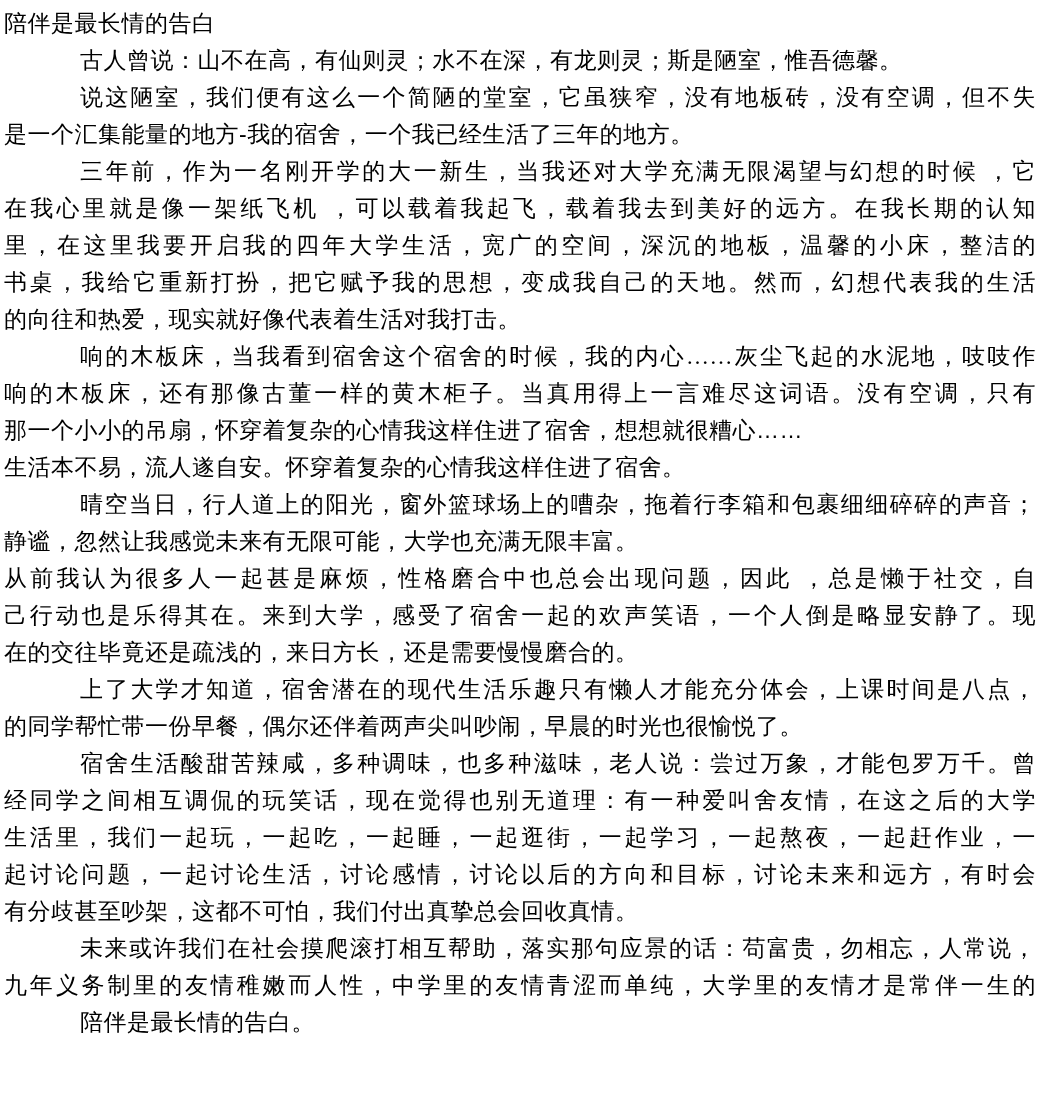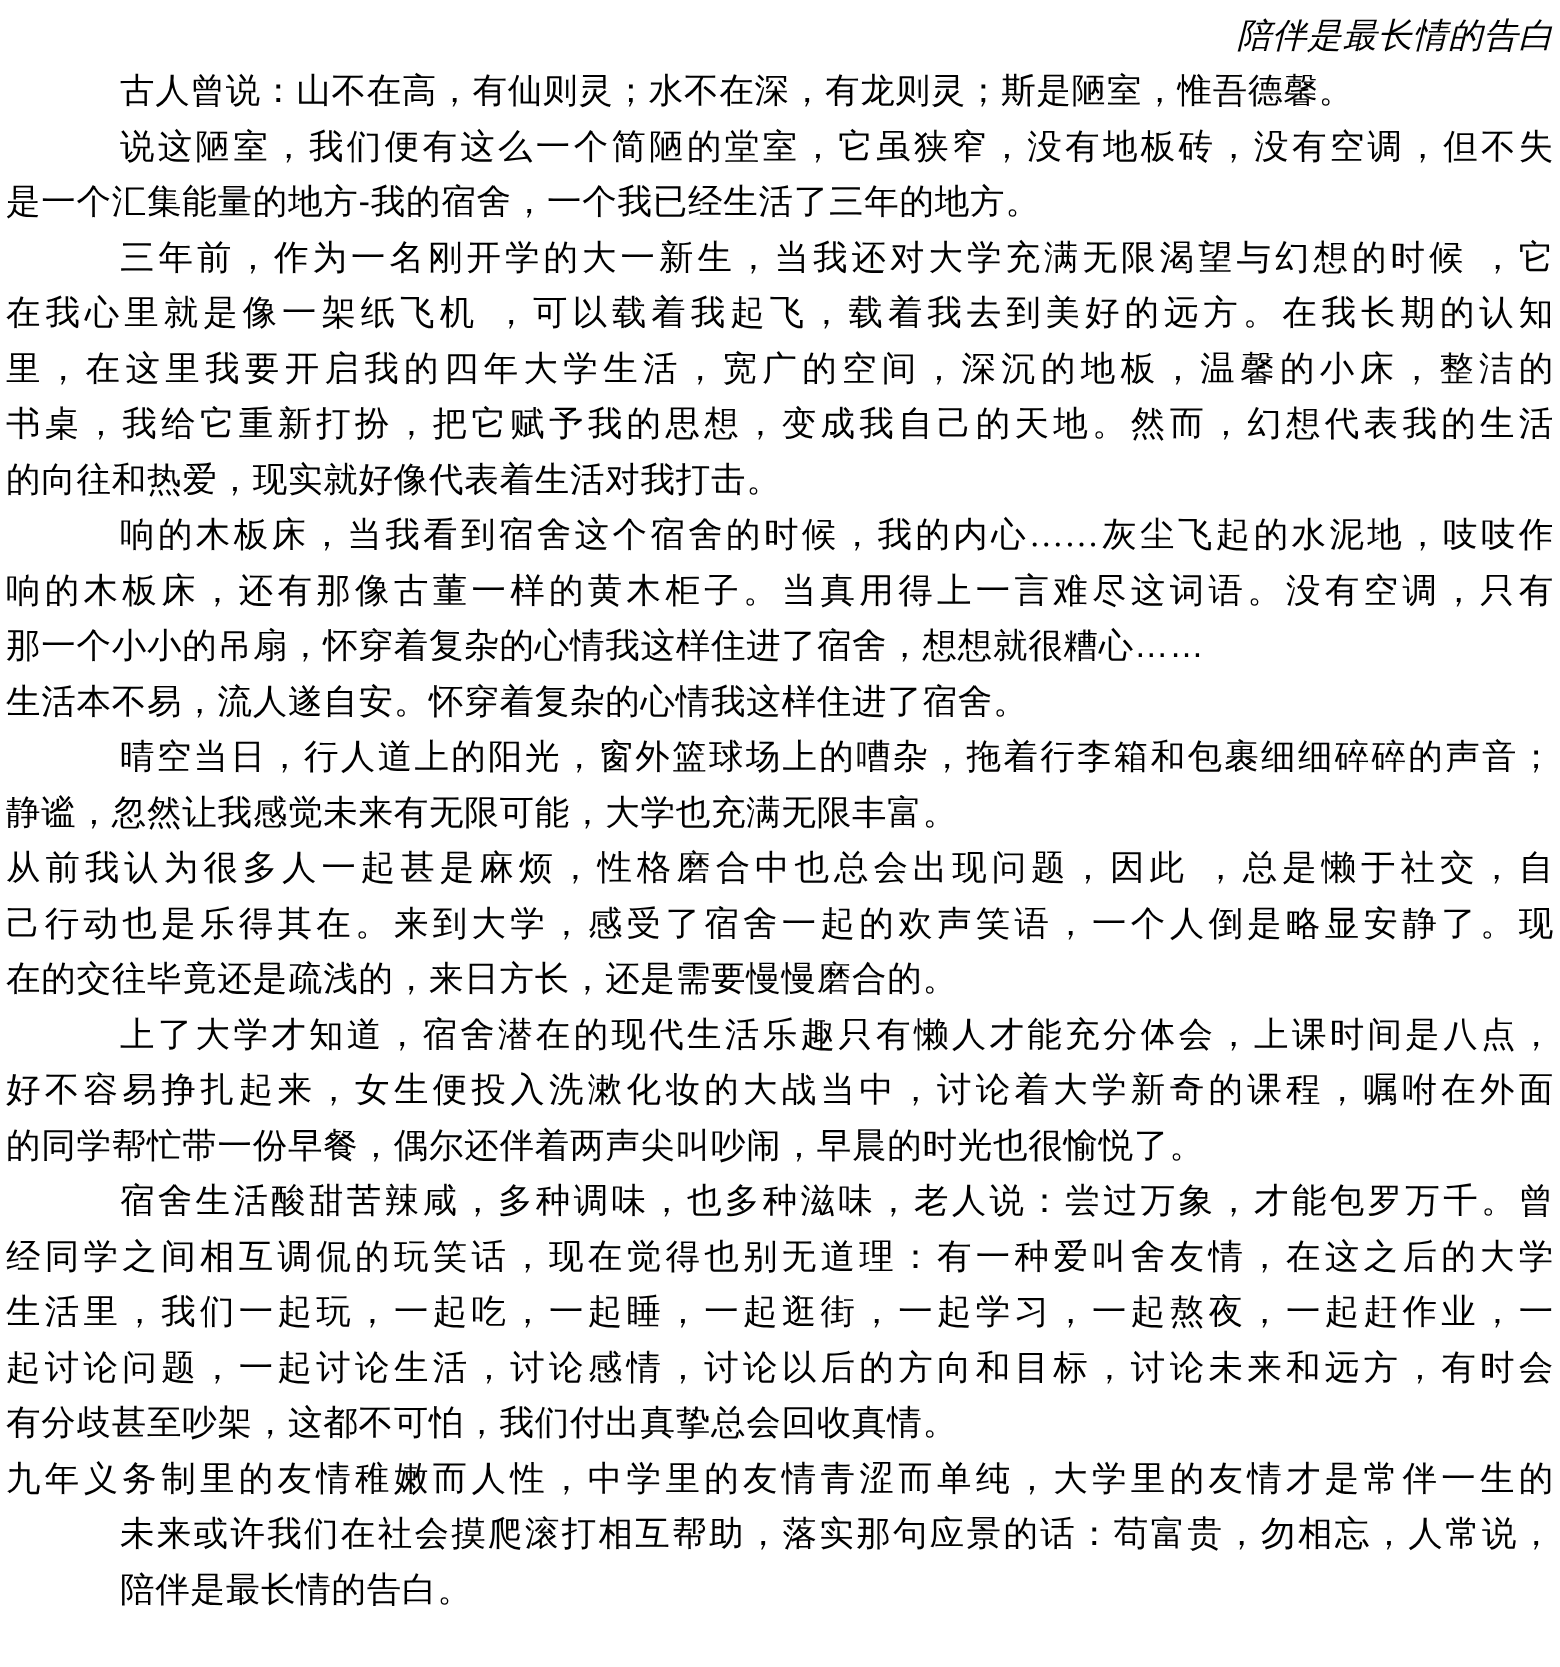--- a/index.html
+++ b/index.html
@@ -18,22 +18,21 @@
   }
   .line {
     font-size: 23px;
     line-height: 37px;
     height: 37px;
     overflow: hidden;
     text-align: left;
     letter-spacing: 0.5px;
   }
   .title {
-    text-align: right;
-    font-style: italic;
+    text-align: left;
   }
   .ind { padding-left: 76px; font-family: Liberation Serif, serif; }
   .j {
     text-align: justify;
     text-align-last: justify;
   }
 </style>
 </head>
 <body>
 
@@ -51,23 +50,22 @@
   <div class="line ind j">响的木板床，当我看到宿舍这个宿舍的时候，我的内心……灰尘飞起的水泥地，吱吱作</div>
   <div class="line j">响的木板床，还有那像古董一样的黄木柜子。当真用得上一言难尽这词语。没有空调，只有</div>
   <div class="line">那一个小小的吊扇，怀穿着复杂的心情我这样住进了宿舍，想想就很糟心……</div>
   <div class="line">生活本不易，流人遂自安。怀穿着复杂的心情我这样住进了宿舍。</div>
   <div class="line ind j">晴空当日，行人道上的阳光，窗外篮球场上的嘈杂，拖着行李箱和包裹细细碎碎的声音；</div>
   <div class="line">静谧，忽然让我感觉未来有无限可能，大学也充满无限丰富。</div>
   <div class="line j">从前我认为很多人一起甚是麻烦，性格磨合中也总会出现问题，因此 ，总是懒于社交，自</div>
   <div class="line j">己行动也是乐得其在。来到大学，感受了宿舍一起的欢声笑语，一个人倒是略显安静了。现</div>
   <div class="line">在的交往毕竟还是疏浅的，来日方长，还是需要慢慢磨合的。</div>
   <div class="line ind j">上了大学才知道，宿舍潜在的现代生活乐趣只有懒人才能充分体会，上课时间是八点，</div>
-  <div class="line j">好不容易挣扎起来，女生便投入洗漱化妆的大战当中，讨论着大学新奇的课程，嘱咐在外面</div>
   <div class="line">的同学帮忙带一份早餐，偶尔还伴着两声尖叫吵闹，早晨的时光也很愉悦了。</div>
   <div class="line ind j">宿舍生活酸甜苦辣咸，多种调味，也多种滋味，老人说：尝过万象，才能包罗万千。曾</div>
   <div class="line j">经同学之间相互调侃的玩笑话，现在觉得也别无道理：有一种爱叫舍友情，在这之后的大学</div>
   <div class="line j">生活里，我们一起玩，一起吃，一起睡，一起逛街，一起学习，一起熬夜，一起赶作业，一</div>
   <div class="line j">起讨论问题，一起讨论生活，讨论感情，讨论以后的方向和目标，讨论未来和远方，有时会</div>
   <div class="line">有分歧甚至吵架，这都不可怕，我们付出真挚总会回收真情。</div>
+  <div class="line ind j">未来或许我们在社会摸爬滚打相互帮助，落实那句应景的话：苟富贵，勿相忘，人常说，</div>
   <div class="line j">九年义务制里的友情稚嫩而人性，中学里的友情青涩而单纯，大学里的友情才是常伴一生的</div>
-  <div class="line ind j">未来或许我们在社会摸爬滚打相互帮助，落实那句应景的话：苟富贵，勿相忘，人常说，</div>
   <div class="line ind">陪伴是最长情的告白。</div>
 </div>
 
 </body></html>

